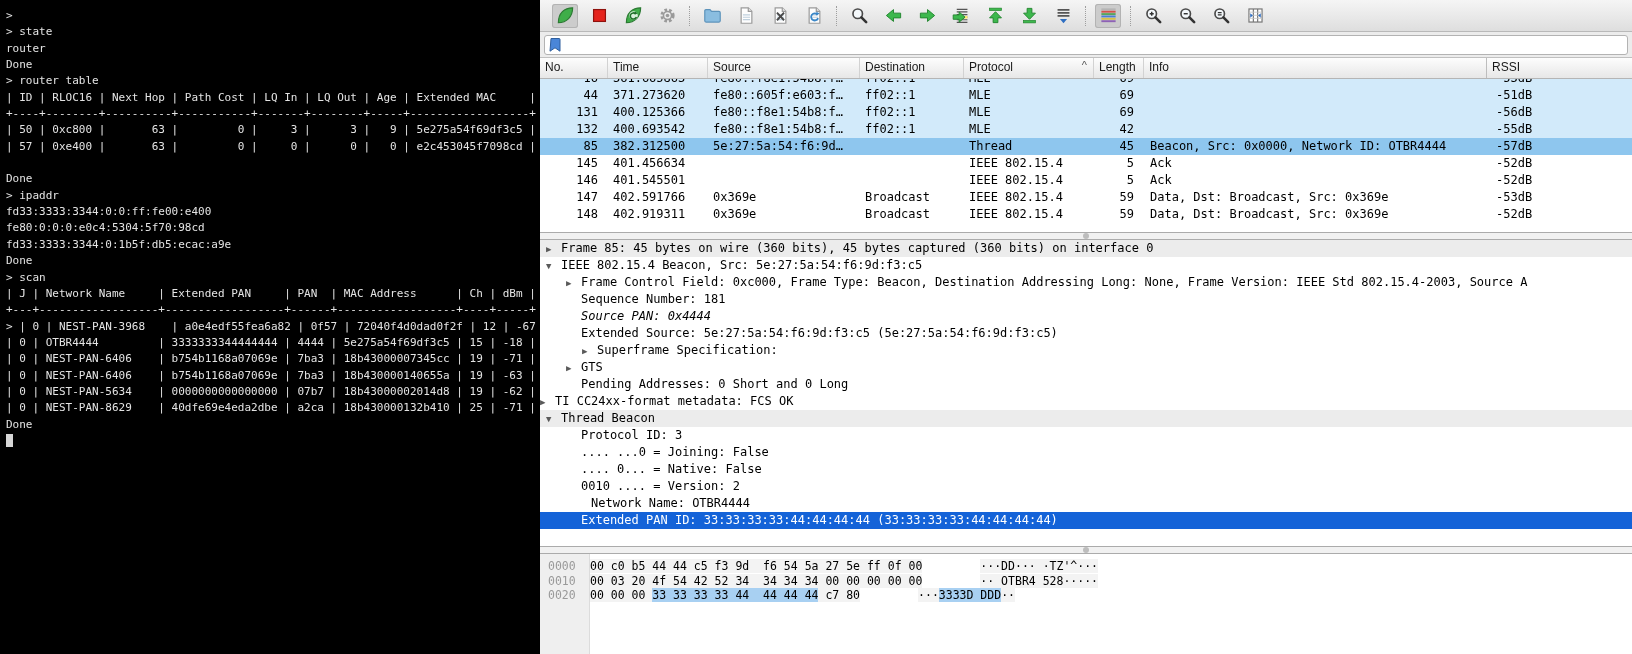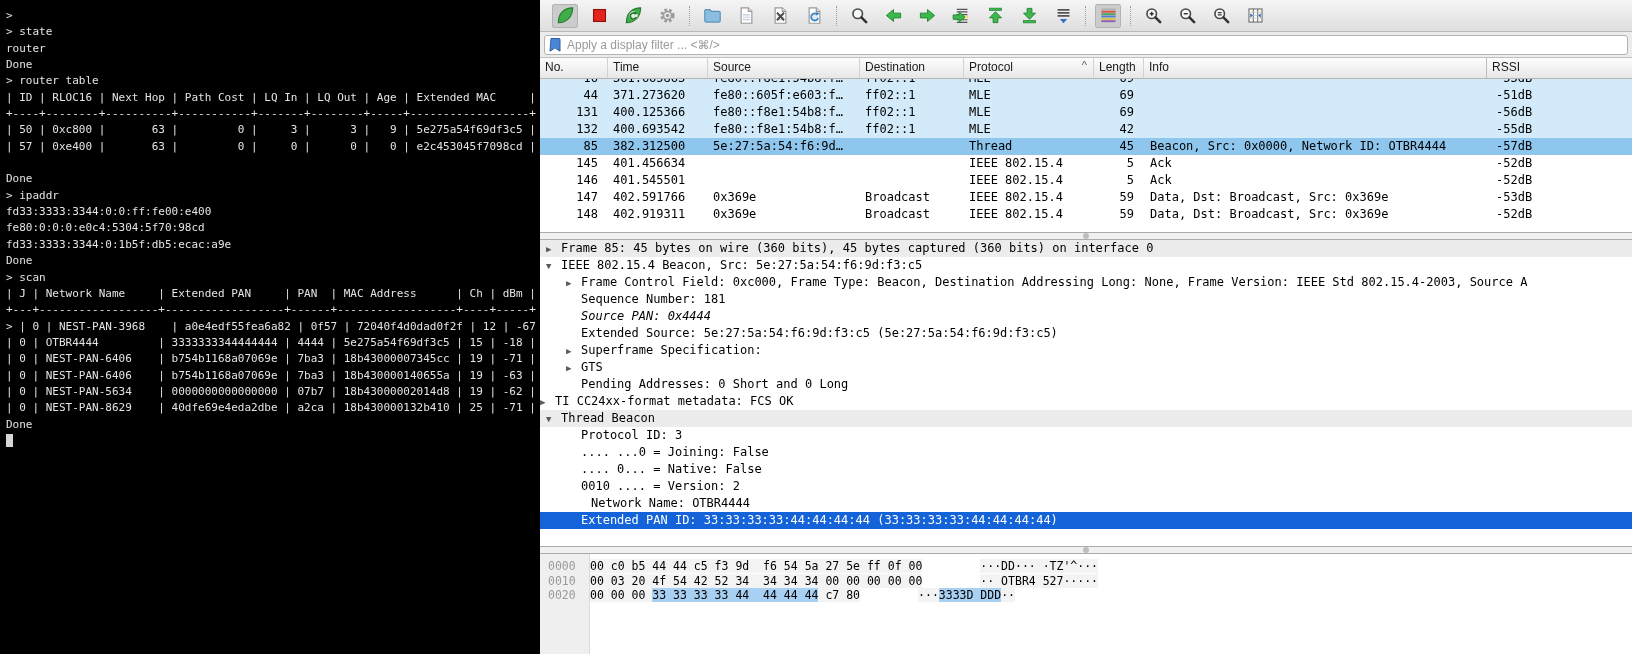--- a/index.html
+++ b/index.html
@@ -232,21 +232,20 @@
       </span>
     </div>
 
   <div class="filterbar">
     <div class="filter-box">
       <span style="display:flex;align-items:center;">
         <svg width="13" height="16" viewBox="0 0 13 16">
             <path d="M2 1.5 h8 a1 1 0 0 1 1 1 V14.2 l-5 -3.4 -5 3.4 Z" fill="#4a86d8" stroke="#2f5f9e"></path>
           </svg>
       </span>
-      <input type="text" value="" placeholder="Apply a display filter ... &lt;⌘/&gt;" style="">
     </div>
   </div>
 
   <div class="pl-header" id="plheader">
       <div class="plh-cell"><span>No.</span></div>
       <div class="plh-cell"><span>Time</span></div>
       <div class="plh-cell"><span>Source</span></div>
       <div class="plh-cell"><span>Destination</span></div>
       <div class="plh-cell"><span>Protocol</span><span class="plh-sort">^</span></div>
       <div class="plh-cell"><span>Length</span></div>
@@ -350,36 +349,36 @@
       <div class="dot"></div>
     </div>
 
   <div class="details" id="details">
       <div class="d-row gray" style="padding-left: 6px;"><span class="d-arrow">▶</span><span>Frame 85: 45 bytes on wire (360 bits), 45 bytes captured (360 bits) on interface 0</span></div>
       <div class="d-row " style="padding-left: 6px;"><span class="d-arrow">▼</span><span>IEEE 802.15.4 Beacon, Src: 5e:27:5a:54:f6:9d:f3:c5</span></div>
       <div class="d-row " style="padding-left: 26px;"><span class="d-arrow">▶</span><span>Frame Control Field: 0xc000, Frame Type: Beacon, Destination Addressing Long: None, Frame Version: IEEE Std 802.15.4-2003, Source A</span></div>
       <div class="d-row " style="padding-left: 26px;"><span class="d-arrow"></span><span>Sequence Number: 181</span></div>
       <div class="d-row " style="padding-left: 26px; font-style: italic;"><span class="d-arrow"></span><span>Source PAN: 0x4444</span></div>
       <div class="d-row " style="padding-left: 26px;"><span class="d-arrow"></span><span>Extended Source: 5e:27:5a:54:f6:9d:f3:c5 (5e:27:5a:54:f6:9d:f3:c5)</span></div>
-      <div class="d-row " style="padding-left: 26px;"><span class="d-arrow">▶</span><span>Superframe Specification:</span></div>
+      <div class="d-row " style="padding-left: 42px;"><span class="d-arrow">▶</span><span>Superframe Specification:</span></div>
       <div class="d-row " style="padding-left: 26px;"><span class="d-arrow">▶</span><span>GTS</span></div>
       <div class="d-row " style="padding-left: 26px;"><span class="d-arrow"></span><span>Pending Addresses: 0 Short and 0 Long</span></div>
       <div class="d-row " style=""><span class="d-arrow">▶</span><span>TI CC24xx-format metadata: FCS OK</span></div>
       <div class="d-row gray" style="padding-left: 6px;"><span class="d-arrow">▼</span><span>Thread Beacon</span></div>
       <div class="d-row " style="padding-left: 26px;"><span class="d-arrow"></span><span>Protocol ID: 3</span></div>
       <div class="d-row " style="padding-left: 26px;"><span class="d-arrow"></span><span>.... ...0 = Joining: False</span></div>
       <div class="d-row " style="padding-left: 26px;"><span class="d-arrow"></span><span>.... 0... = Native: False</span></div>
       <div class="d-row " style="padding-left: 26px;"><span class="d-arrow"></span><span>0010 .... = Version: 2</span></div>
       <div class="d-row " style="padding-left: 36px;"><span class="d-arrow"></span><span>Network Name: OTBR4444</span></div>
       <div class="d-row selected" style="padding-left: 26px;"><span class="d-arrow" style="color: rgb(255, 255, 255);"></span><span>Extended PAN ID: 33:33:33:33:44:44:44:44 (33:33:33:33:44:44:44:44)</span></div>
     </div>
 
   <div class="splitter">
       <div class="dot"></div>
     </div>
 
   <div class="hexpane" id="hexpane">
     <div class="hex-gutter"></div>
   <div class="hx-row"><span class="hx-off">0000</span><span class="hx-bytes"><span>00 c0 b5 44 44 c5 f3 9d  f6 54 5a 27 5e ff 0f 00</span></span><span class="hx-ascii"><span>···DD··· ·TZ'^···</span></span></div>
-      <div class="hx-row"><span class="hx-off">0010</span><span class="hx-bytes"><span>00 03 20 4f 54 42 52 34  34 34 34 00 00 00 00 00</span></span><span class="hx-ascii"><span>·· OTBR4 527·····</span></span></div>
+      <div class="hx-row"><span class="hx-off">0010</span><span class="hx-bytes"><span>00 03 20 4f 54 42 52 34  34 34 34 00 00 00 00 00</span></span><span class="hx-ascii"><span>·· OTBR4 528·····</span></span></div>
       <div class="hx-row"><span class="hx-off">0020</span><span class="hx-bytes"><span>00 00 00 </span><span class="hl">33 33 33 33 44  44 44 44</span><span> c7 80</span></span><span class="hx-ascii"><span>···</span><span class="hl">3333D DDD</span><span>··</span></span></div>
     </div>
 </div>
 
 </body></html>

